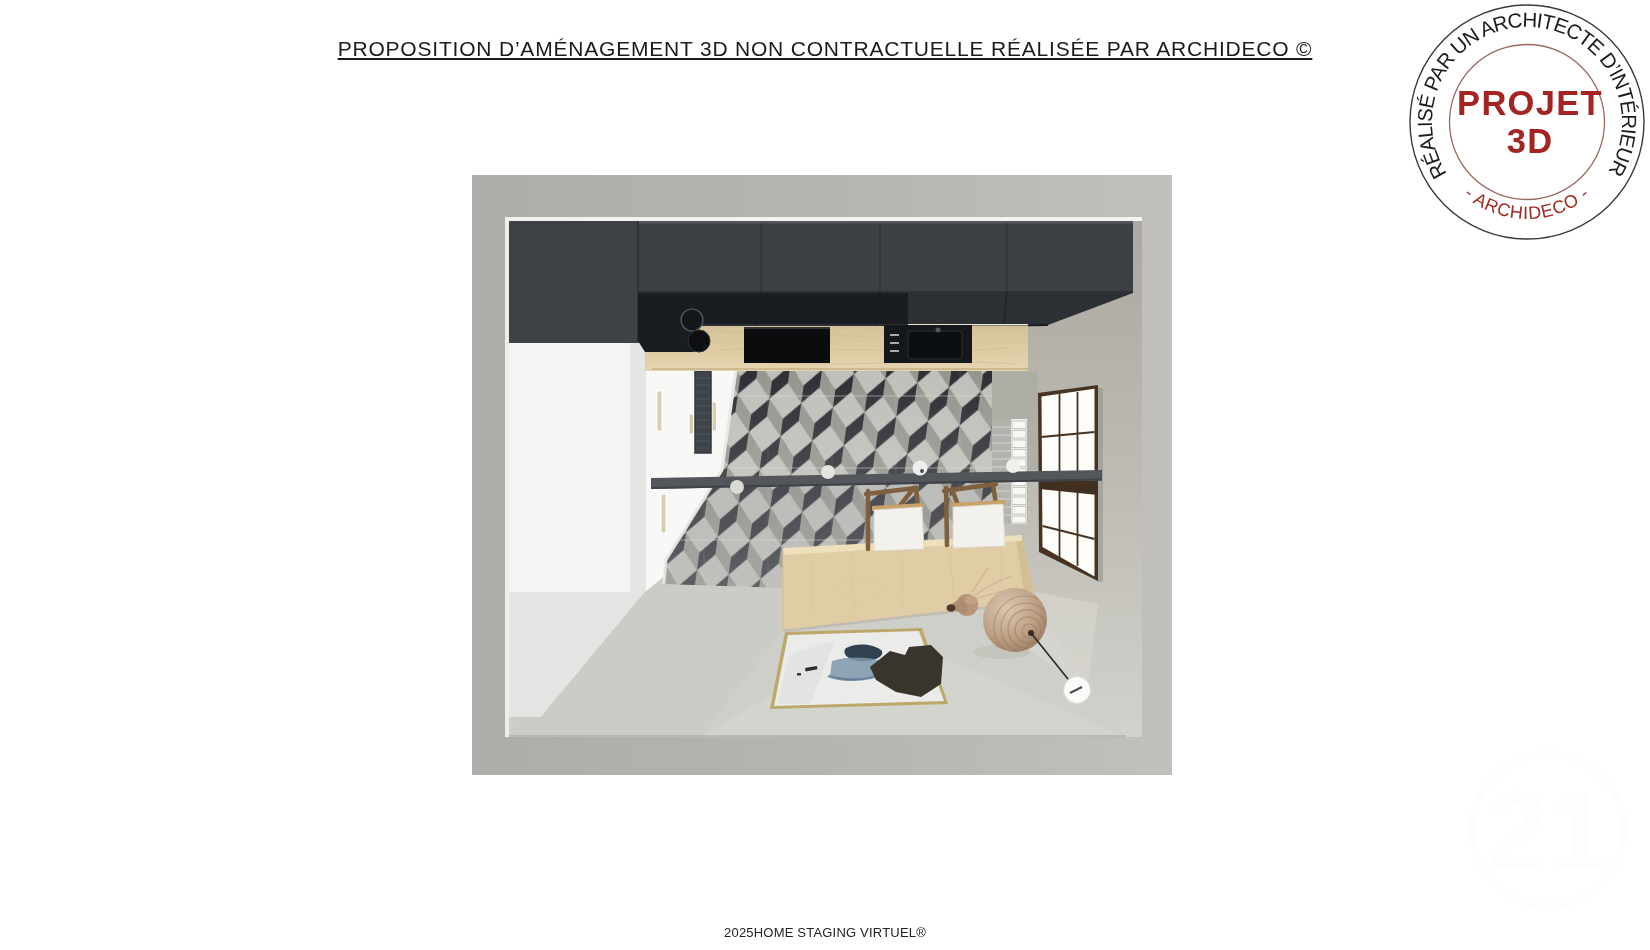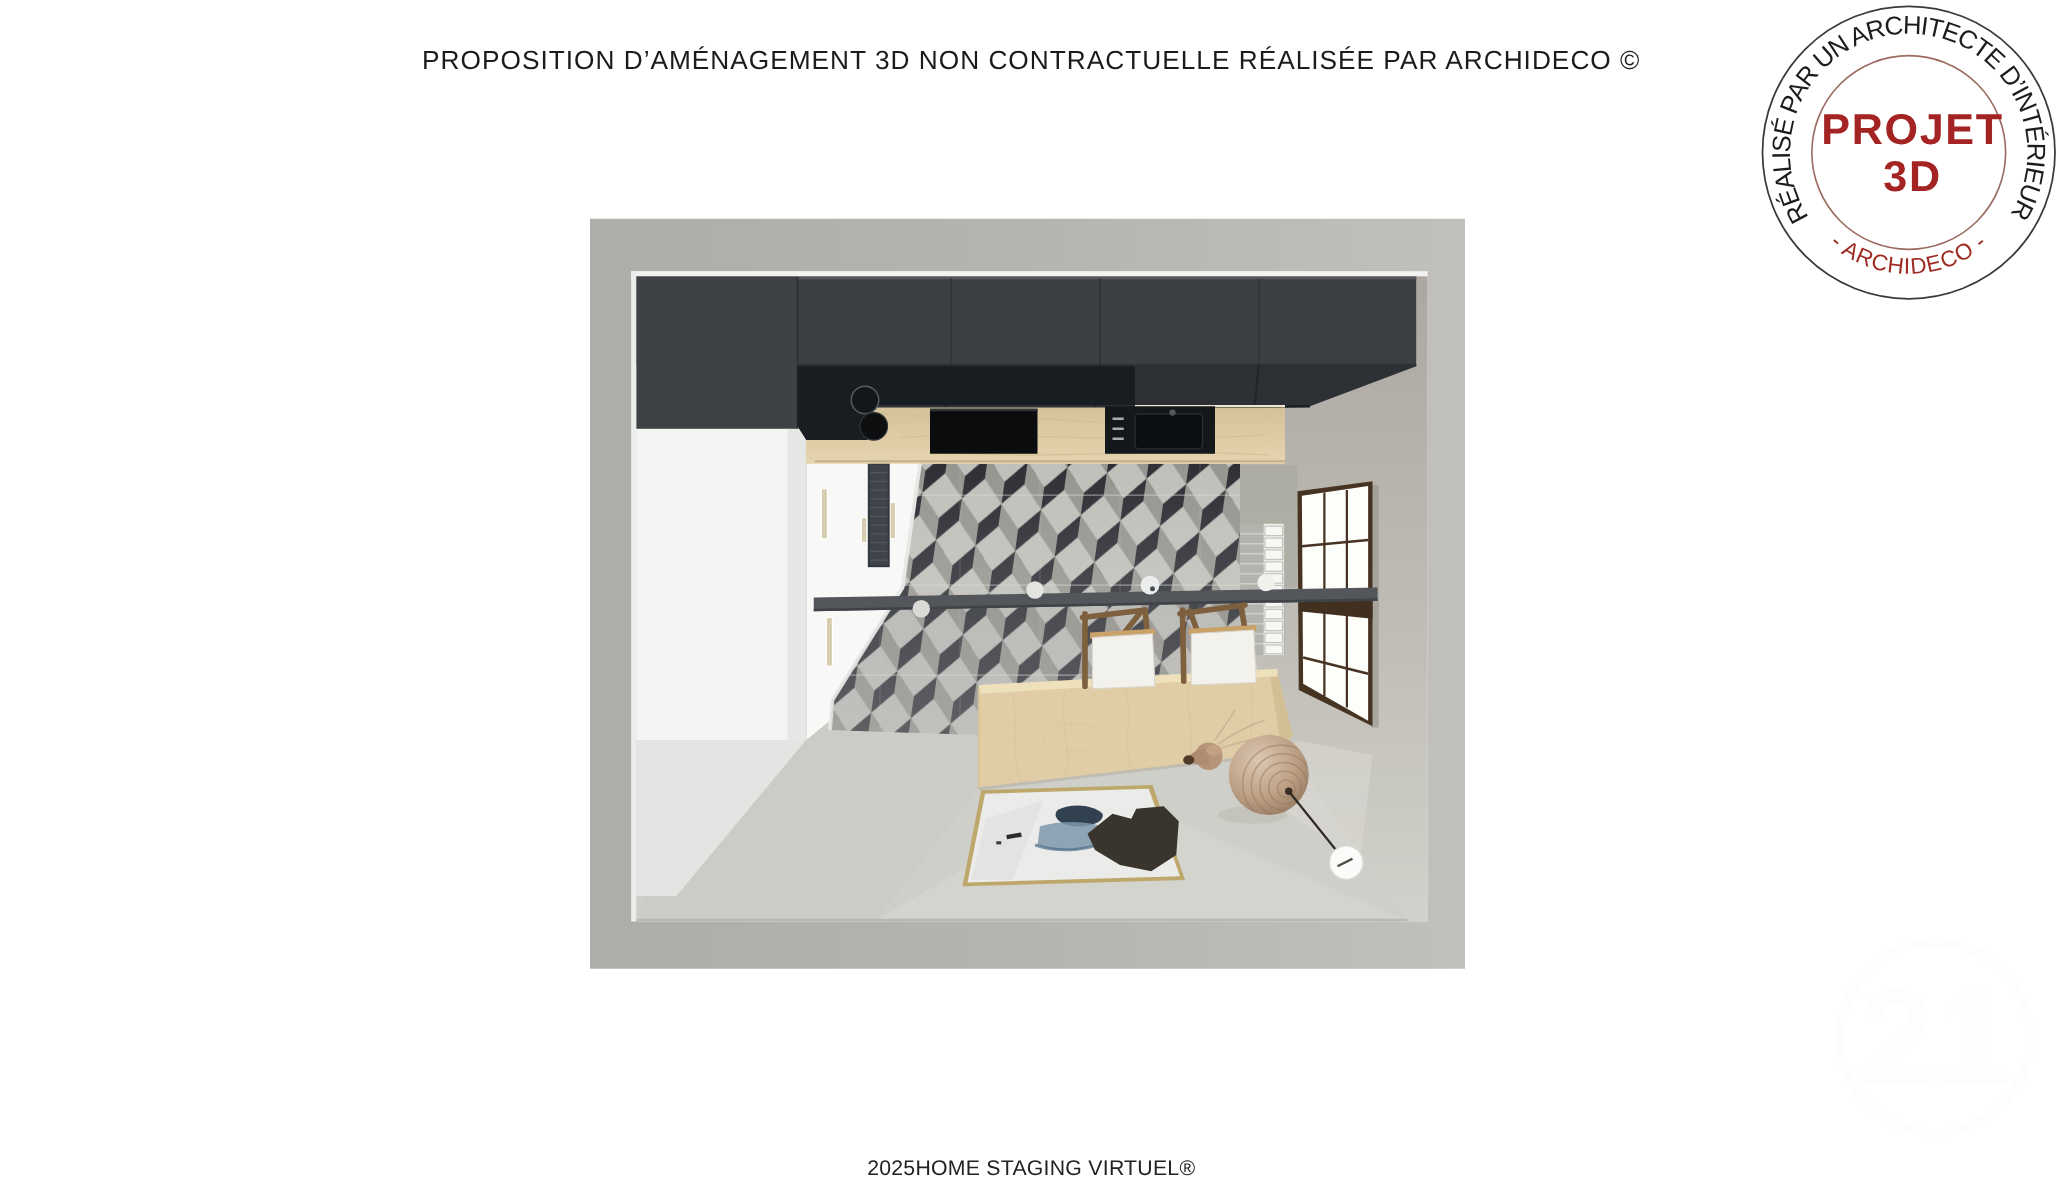--- a/index.html
+++ b/index.html
@@ -1,18 +1,18 @@
 <!DOCTYPE html>
 <html><head>
 <meta charset="utf-8">
 <style>
   html,body{margin:0;padding:0;background:#ffffff;}
   .page{position:relative;width:1650px;height:950px;overflow:hidden;background:#ffffff;font-family:"Liberation Sans",sans-serif;}
-  .title{position:absolute;left:0;top:37px;width:1650px;text-align:center;font-size:21px;letter-spacing:0.8px;color:#1b1b1b;}
-  .footer{position:absolute;left:0;top:925px;width:1650px;text-align:center;font-size:17px;letter-spacing:0.2px;color:#222;}
+  .title{position:absolute;left:0;top:37px;width:1650px;text-align:center;font-size:21px;letter-spacing:0.8px;color:#1b1b1b;text-decoration:underline;}
+  .footer{position:absolute;left:0;top:925px;width:1650px;text-align:center;font-size:13px;letter-spacing:0.2px;color:#222;}
 </style>
 </head>
 <body>
 <div class="page">
 
 <div class="title">PROPOSITION D’AMÉNAGEMENT 3D NON CONTRACTUELLE RÉALISÉE PAR ARCHIDECO ©</div>
 
 <div class="footer">2025HOME STAGING VIRTUEL®</div>
 <svg width="1650" height="950" viewBox="0 0 1650 950" style="position:absolute;left:0;top:0;">
 <defs>

